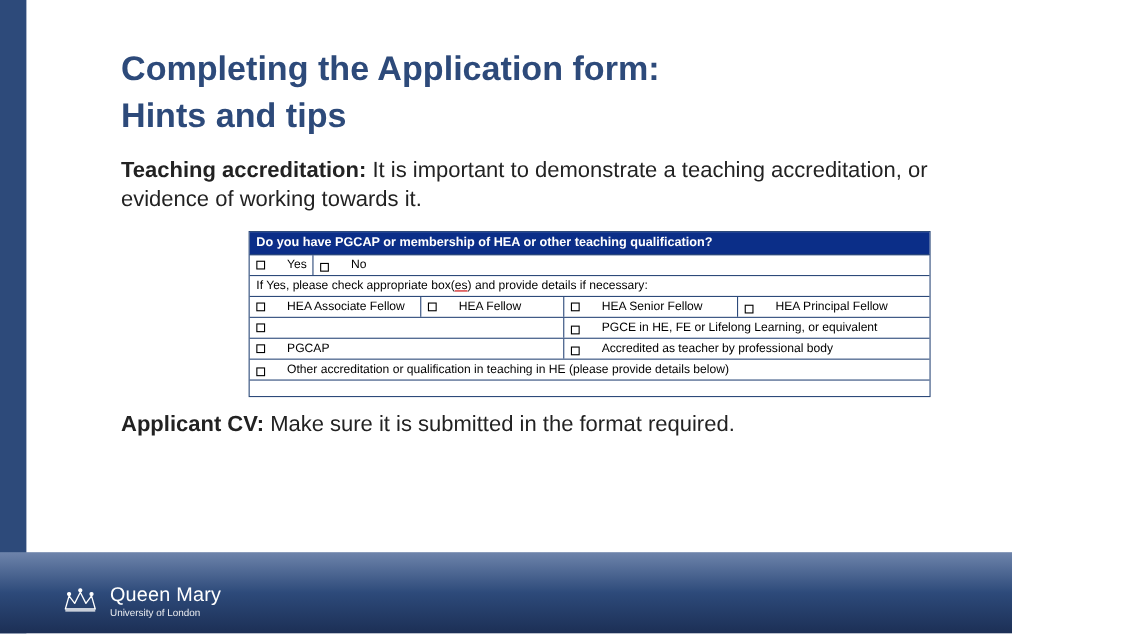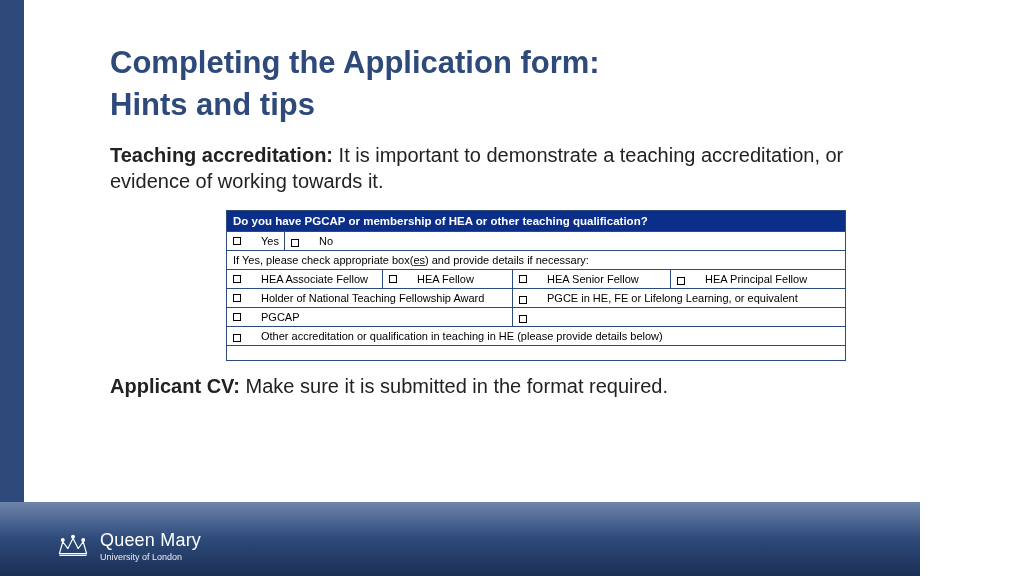--- a/index.html
+++ b/index.html
@@ -81,35 +81,35 @@
           </div>
           <div class="cell" style="flex:1">
             <span class="cb"></span>
             <span>HEA Principal Fellow</span>
           </div>
         </div>
 
         <div class="row">
           <div class="cell" style="width:286px">
             <span class="cb"></span>
-            <span>Holder of National Teaching Fellowship Award</span>
           </div>
           <div class="cell" style="flex:1">
             <span class="cb"></span>
             <span>PGCE in HE, FE or Lifelong Learning, or equivalent</span>
           </div>
         </div>
 
         <div class="row">
           <div class="cell" style="width:286px">
             <span class="cb"></span>
             <span>PGCAP</span>
           </div>
           <div class="cell" style="flex:1">
             <span class="cb"></span>
+            <span>Accredited as teacher by professional body</span>
           </div>
         </div>
 
         <div class="row">
           <div class="cell" style="flex:1">
             <span class="cb"></span>
             <span>Other accreditation or qualification in teaching in HE (please provide details below)</span>
           </div>
         </div>
         <div class="row">

